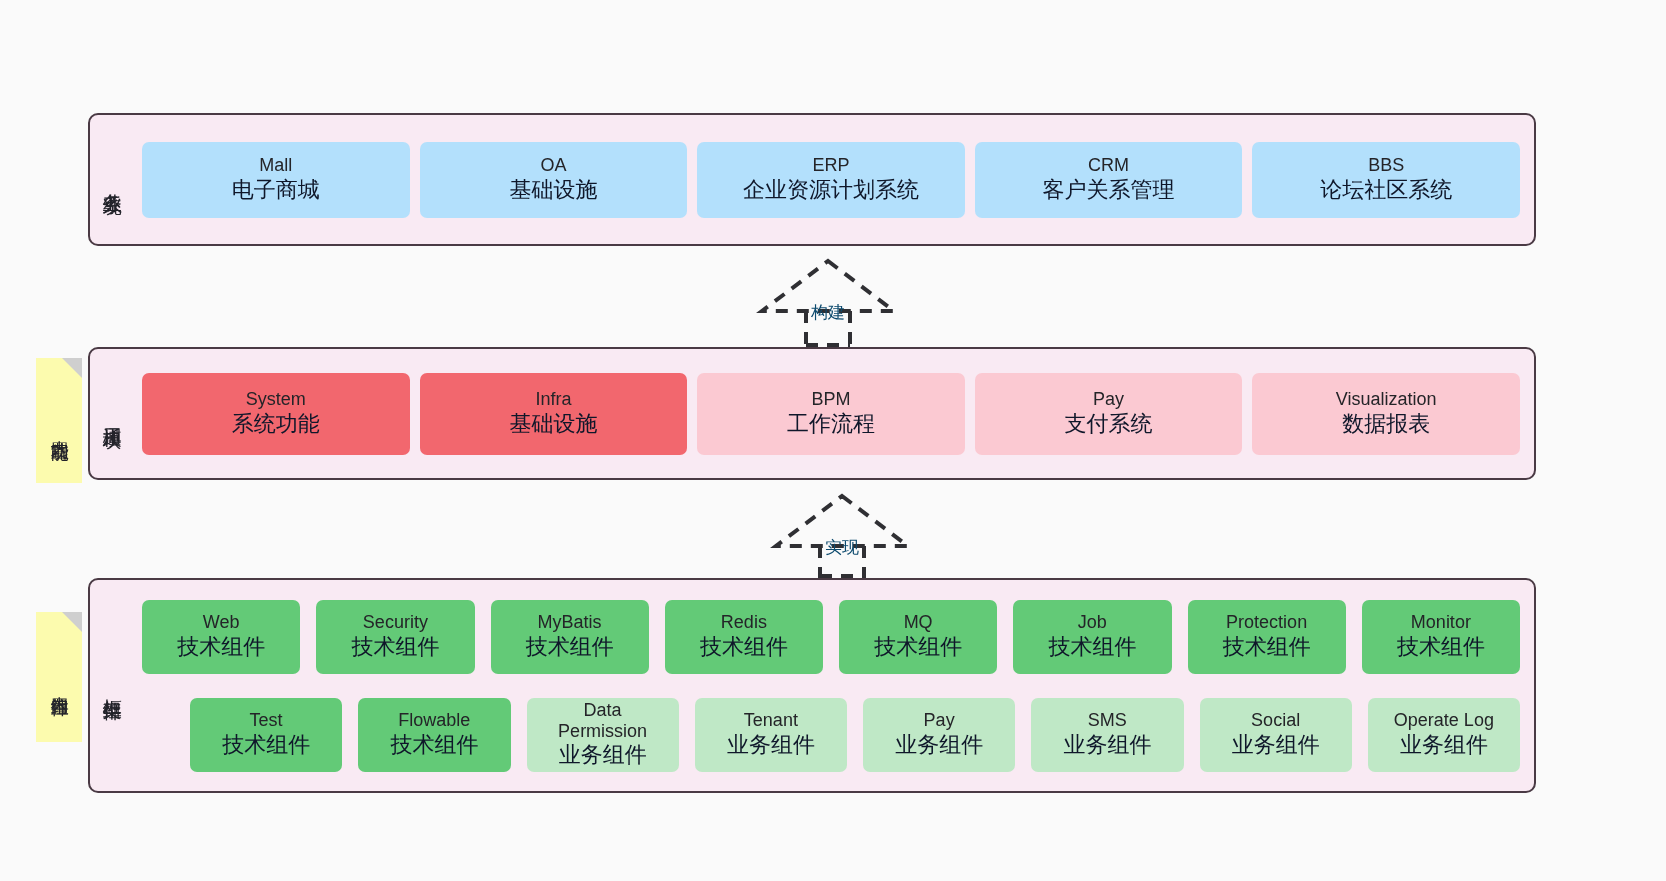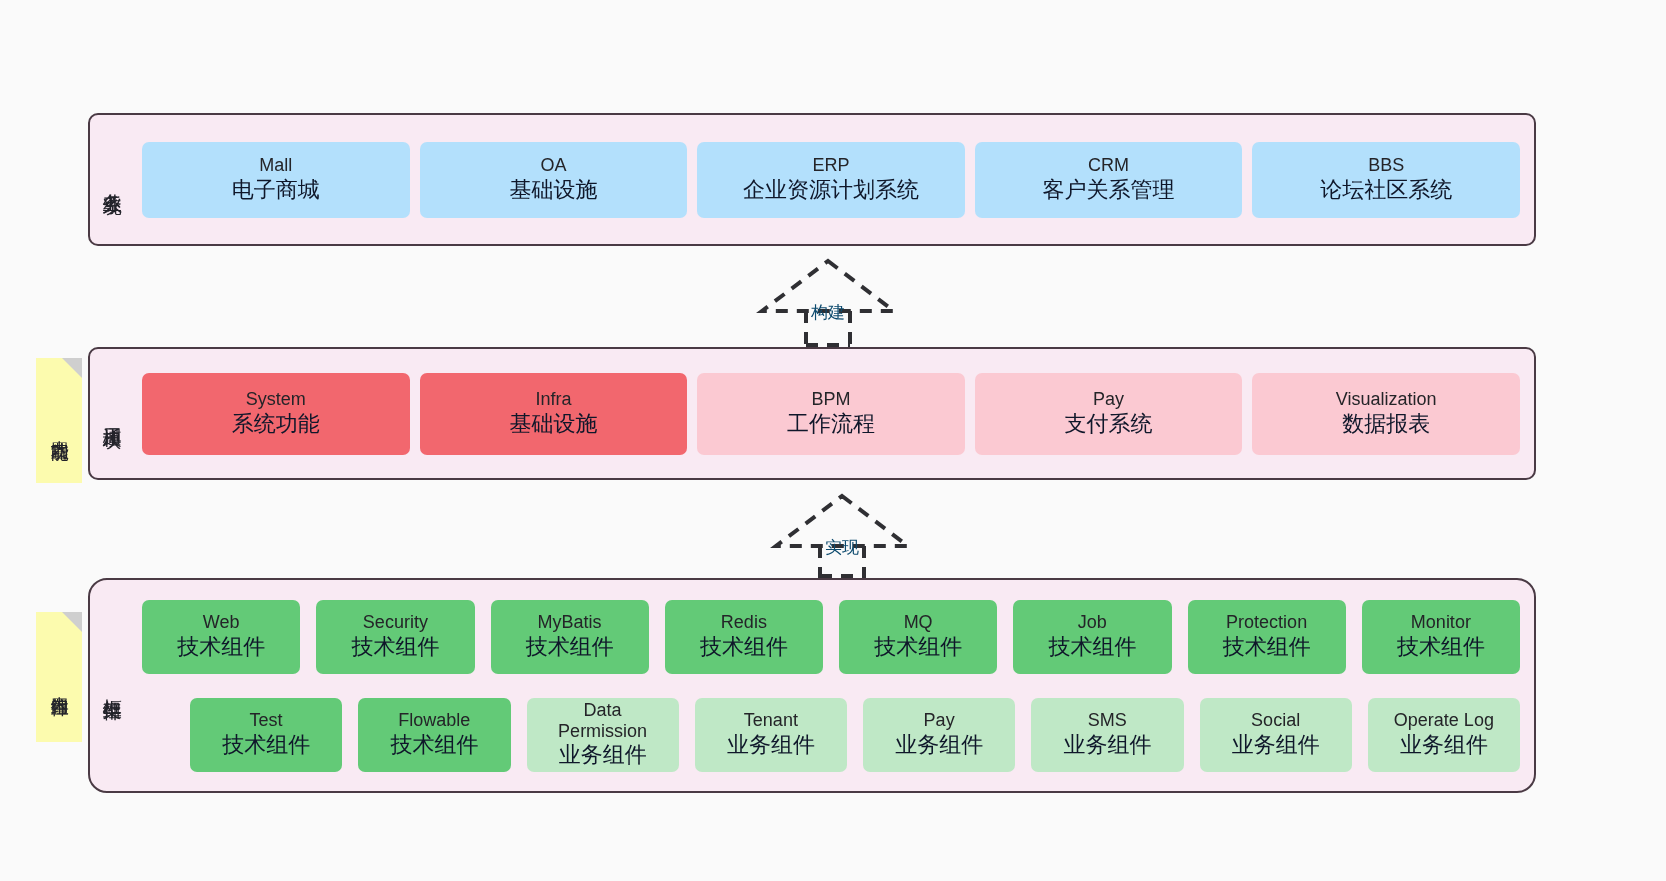--- a/index.html
+++ b/index.html
@@ -216,21 +216,21 @@
       <path d="M48 56 L48 88 M92 56 L92 88 M48 86 L92 86" stroke="#2f2f33" stroke-width="4" stroke-dasharray="12 9" fill="none"></path>
     </svg>
     <span class="conn-label" style="top:46px;">实现</span>
   </div>
 
   <div class="sticky" style="left:36px; top:612px; height:130px;">
     <span class="fold"></span>
     <span>内置组件</span>
   </div>
 
-  <div class="layer" style="left:88px; top:578px; width:1448px; height:215px;border-radius:19px;">
+  <div class="layer" style="left:88px; top:578px; width:1448px; height:215px;">
     <div class="layer-title">框架组件</div>
     <div class="layer-body" style="gap:24px; padding:0 14px 0 8px;">
 
       <div class="row" style="gap:16px;">
         <div class="node green">
           <span class="n-en">Web</span>
           <span class="n-cn">技术组件</span>
         </div>
         <div class="node green">
           <span class="n-en">Security</span>

